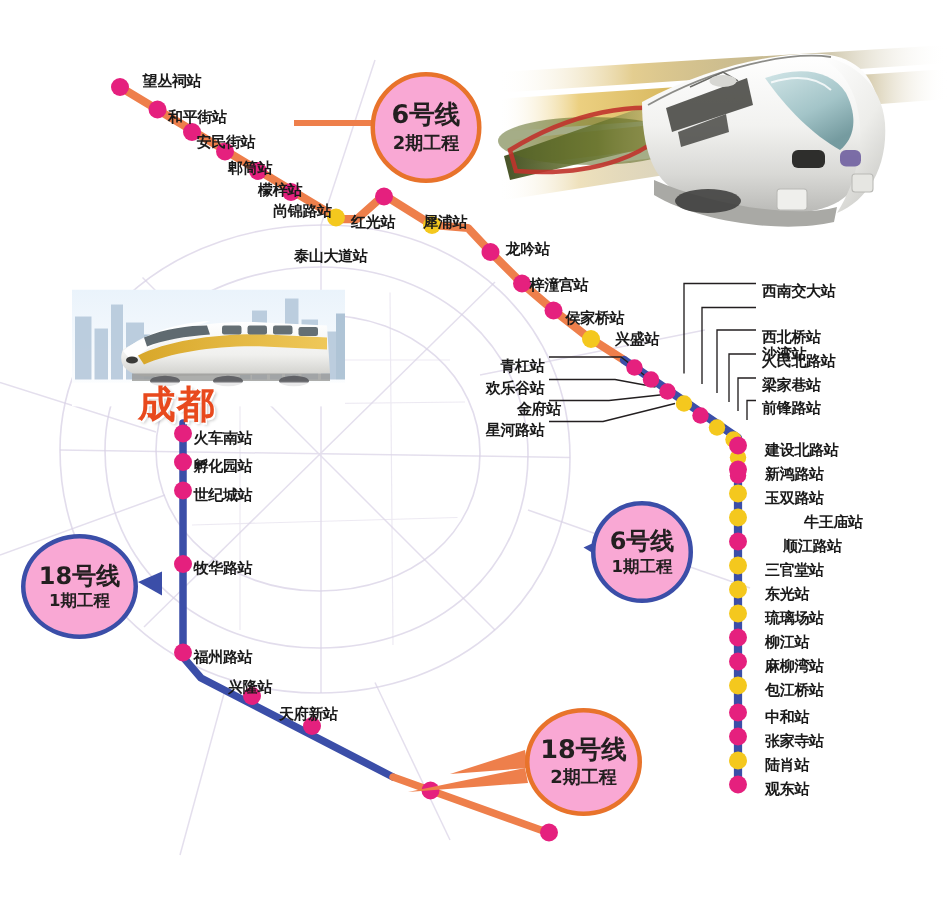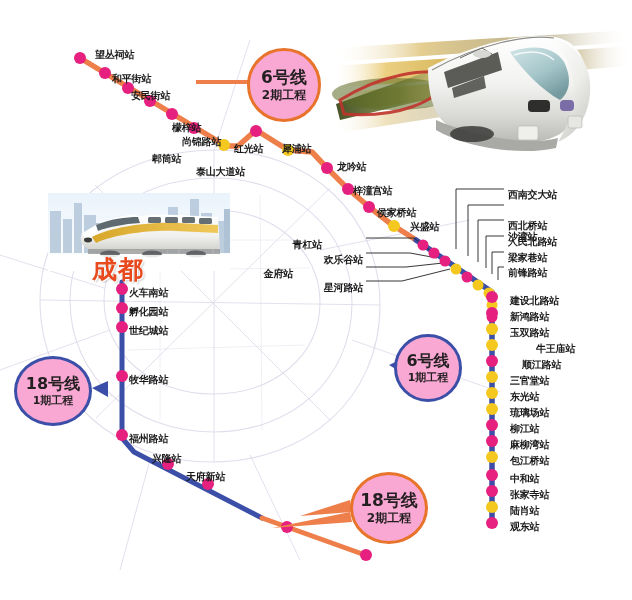--- a/index.html
+++ b/index.html
@@ -392,35 +392,35 @@
     <span class="b2" style="font-size:12px; margin-top:3px;">2期工程</span>
   </div>
 
   <div class="city" style="left:92px; top:253px;">成都</div>
 
 
   <div id="lbl-l6p2">
       <div class="slabel" style="left: 95px; top: 50px; position: absolute;">望丛祠站</div>
       <div class="slabel" style="left: 112px; top: 74px; position: absolute;">和平街站</div>
       <div class="slabel" style="left: 131px; top: 91px; position: absolute;">安民街站</div>
-      <div class="slabel" style="left: 152px; top: 108px; position: absolute; margin-top: 46px;">郫筒站</div>
+      <div class="slabel" style="left: 152px; top: 108px; position: absolute;">郫筒站</div>
       <div class="slabel" style="left: 172px; top: 123px; position: absolute;">檬梓站</div>
       <div class="slabel" style="left: 182px; top: 137px; position: absolute;">尚锦路站</div>
       <div class="slabel" style="left: 234px; top: 144px; position: absolute;">红光站</div>
       <div class="slabel" style="left: 196px; top: 167px; position: absolute;">泰山大道站</div>
       <div class="slabel" style="left: 282px; top: 144px; position: absolute;">犀浦站</div>
       <div class="slabel" style="left: 337px; top: 162px; position: absolute;">龙吟站</div>
       <div class="slabel" style="left: 353px; top: 186px; position: absolute;">梓潼宫站</div>
       <div class="slabel" style="left: 377px; top: 208px; position: absolute;">侯家桥站</div>
       <div class="slabel" style="left: 410px; top: 222px; position: absolute;">兴盛站</div>
     </div>
   <div id="lbl-l6p1l">
-      <div class="slabel r" style="left: 0px; width: 322px; top: 240px; position: absolute;">青杠站</div>
+      <div class="slabel r" style="left: 0px; width: 363px; top: 240px; position: absolute;">青杠站</div>
       <div class="slabel r" style="left: 0px; width: 363px; top: 255px; position: absolute;">欢乐谷站</div>
-      <div class="slabel r" style="left: 0px; width: 293px; top: 269px; position: absolute;">金府站</div>
+      <div class="slabel r" style="left: 0px; width: 374px; top: 269px; position: absolute;">金府站</div>
       <div class="slabel r" style="left: 0px; width: 363px; top: 283px; position: absolute; padding-left: 24px;">星河路站</div>
     </div>
   <div id="lbl-l6p1r">
       <div class="slabel" style="left: 508px; top: 190px; position: absolute;">西南交大站</div>
       <div class="slabel" style="left: 508px; top: 189px; position: absolute; margin-top: 43px;">沙湾站</div>
       <div class="slabel" style="left: 508px; top: 221px; position: absolute;">西北桥站</div>
       <div class="slabel" style="left: 508px; top: 237px; position: absolute;">人民北路站</div>
       <div class="slabel" style="left: 508px; top: 253px; position: absolute;">梁家巷站</div>
       <div class="slabel" style="left: 508px; top: 268px; position: absolute;">前锋路站</div>
     </div>

